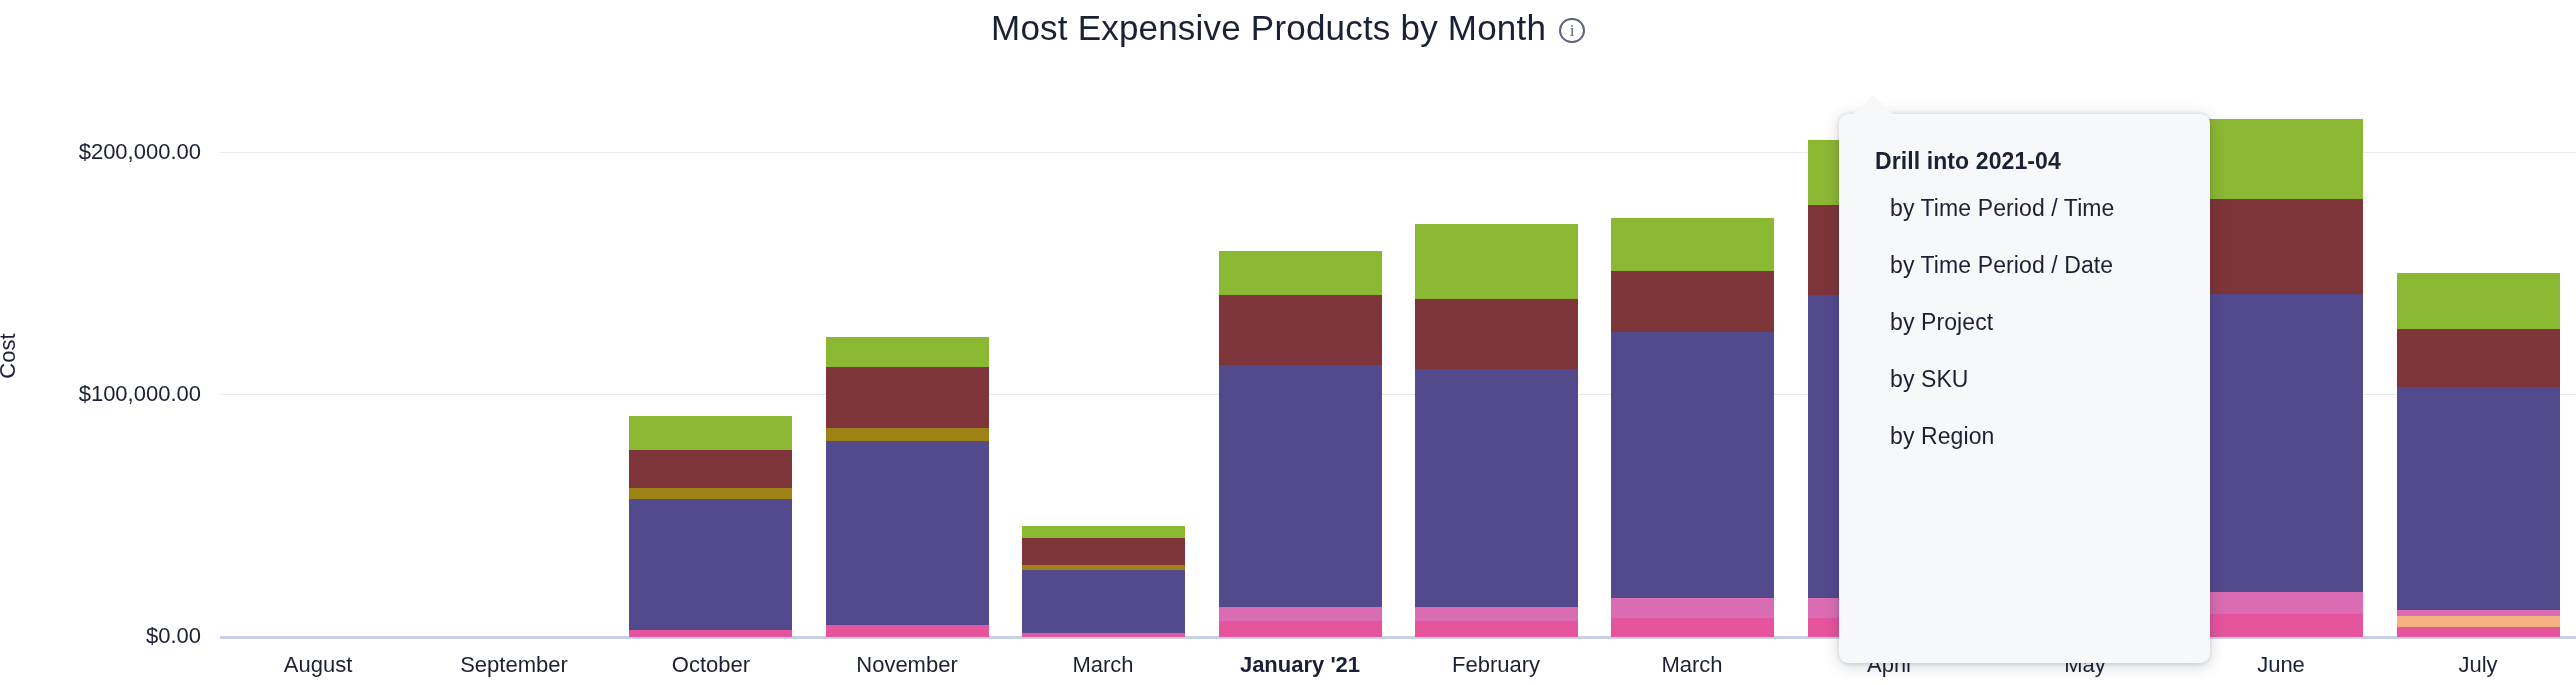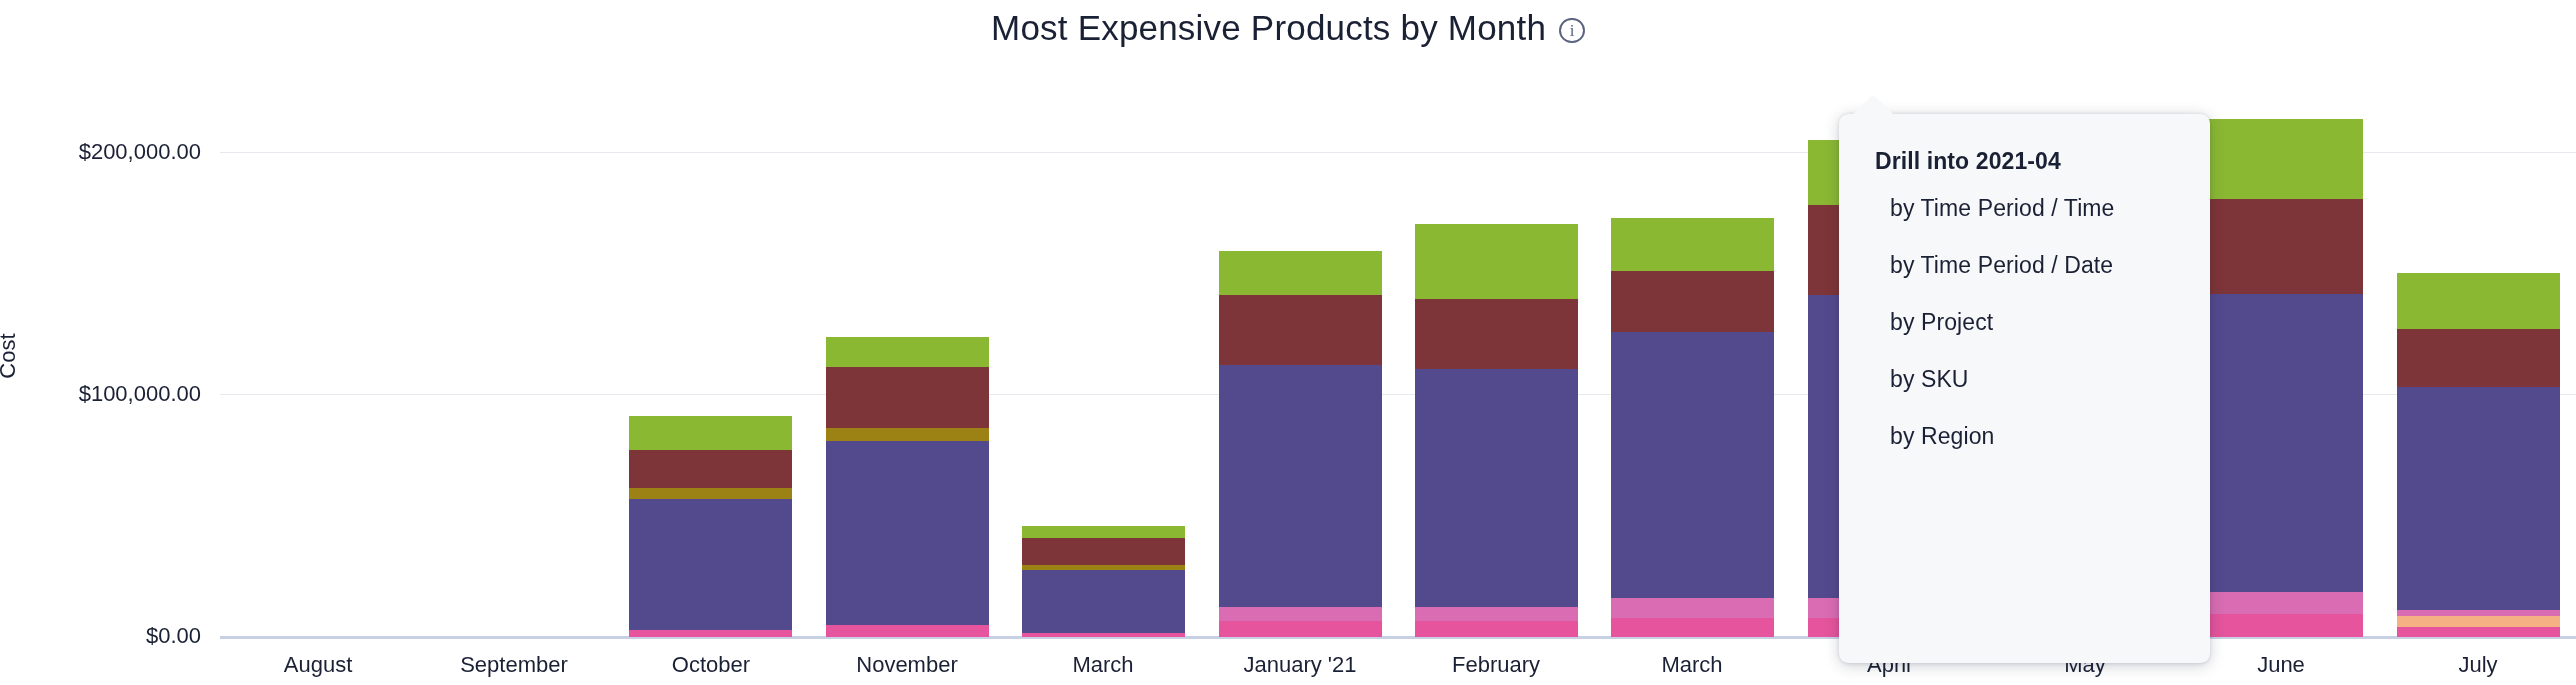--- a/index.html
+++ b/index.html
@@ -209,21 +209,21 @@
       <div class="ytick" style="top: 394px; left: 0px; right: auto; width: 201px;">$100,000.00</div>
       <div class="ytick" style="top: 152px; left: 0px; right: auto; width: 201px;">$200,000.00</div>
     </div>
 
   <div class="ytick-wrap" id="xticks">
       <div class="xtick" style="left: 318px;">August</div>
       <div class="xtick" style="left: 514px;">September</div>
       <div class="xtick" style="left: 711px;">October</div>
       <div class="xtick" style="left: 907px;">November</div>
       <div class="xtick" style="left: 1103px;">March</div>
-      <div class="xtick" style="left: 1300px;">January '21</div>
+      <div class="xtick" style="left: 1300px; font-weight: bold;">January '21</div>
       <div class="xtick" style="left: 1496px;">February</div>
       <div class="xtick" style="left: 1692px;">March</div>
       <div class="xtick" style="left: 1889px;">April</div>
       <div class="xtick" style="left: 2085px;">May</div>
       <div class="xtick" style="left: 2281px;">June</div>
       <div class="xtick" style="left: 2478px;">July</div>
     </div>
 
   <div class="drill-pointer"></div>
   <div class="drill-menu" id="drill-menu">

